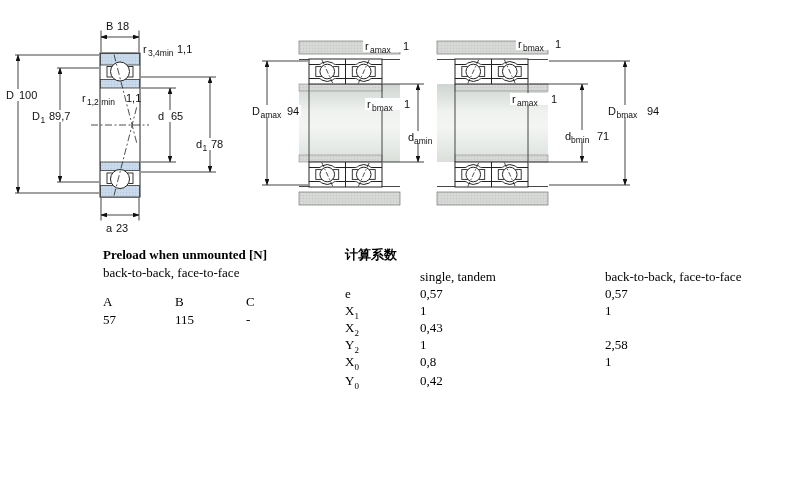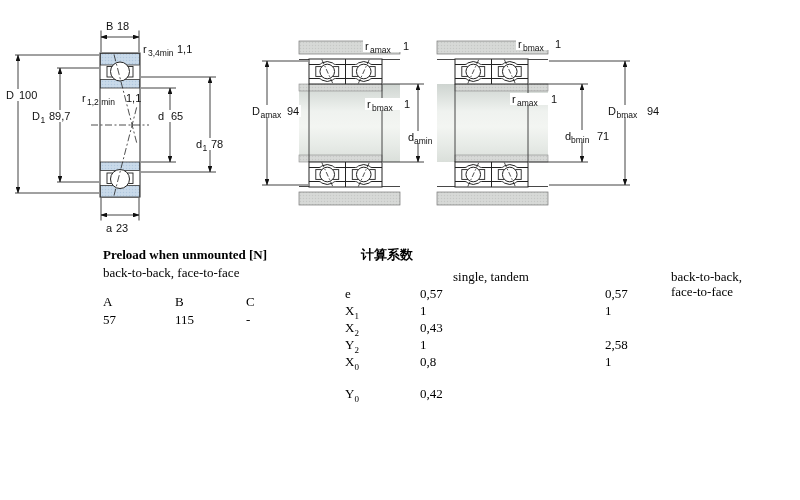--- a/index.html
+++ b/index.html
@@ -5,21 +5,21 @@
   html,body{margin:0;padding:0;background:#fff;}
   #page{position:relative;width:800px;height:500px;background:#ffffff;overflow:hidden;
         font-family:"Liberation Serif",serif;color:#000;}
   .abs{position:absolute;}
   .ser{font-size:13px;line-height:15px;}
   .bold{font-weight:bold;text-align:center;}
   sub.sb{font-size:9px;line-height:0;}
   .pgrid{display:grid;grid-template-columns:72px 71px 1fr;}
   .pgrid div{height:18px;}
   .frow{display:grid;grid-template-columns:75px 185px 1fr;height:16.9px;}
-  .fhead{display:grid;grid-template-columns:75px 185px 1fr;height:17px;gap:33px;}
+  .fhead{display:grid;grid-template-columns:75px 185px 1fr;height:17px;}
   svg text{font-family:"Liberation Sans",sans-serif;fill:#111;}
   .dimtxt{font-size:11px;}
   .subtxt{font-size:8.5px;}
 </style>
 </head>
 <body>
 
 <div id="page">
 
   <svg class="abs" style="left:0;top:0" width="800" height="245" viewBox="0 0 800 245">
@@ -248,21 +248,21 @@
   <div class="abs ser" style="left:103px;top:265px">back-to-back, face-to-face</div>
   <div class="abs ser pgrid" style="left:103px;top:294px;width:240px">
     <div>A</div>
     <div>B</div>
     <div>C</div>
     <div>57</div>
     <div>115</div>
     <div>-</div>
   </div>
 
-  <div class="abs ser bold" style="left:361px;top:247px">计算系数</div>
+  <div class="abs ser bold" style="left:345px;top:247px">计算系数</div>
   <div class="abs ser" style="left:345px;top:269px;width:420px">
     <div class="fhead">
       <div></div>
       <div>single, tandem</div>
       <div>back-to-back, face-to-face</div>
     </div>
     <div class="frow">
       <div><span>e</span><sub class="sb"></sub></div>
       <div>0,57</div>
       <div>0,57</div>
@@ -279,19 +279,19 @@
     <div class="frow">
       <div><span>Y</span><sub class="sb">2</sub></div>
       <div>1</div>
       <div>2,58</div>
     </div>
     <div class="frow">
       <div><span>X</span><sub class="sb">0</sub></div>
       <div>0,8</div>
       <div>1</div>
     </div>
-    <div class="frow" style="margin-top:16px">
+    <div class="frow" style="margin-top:3px">
       <div><span>Y</span><sub class="sb">0</sub></div>
       <div>0,42</div>
     </div>
   </div>
 
 </div>
 
 </body></html>

